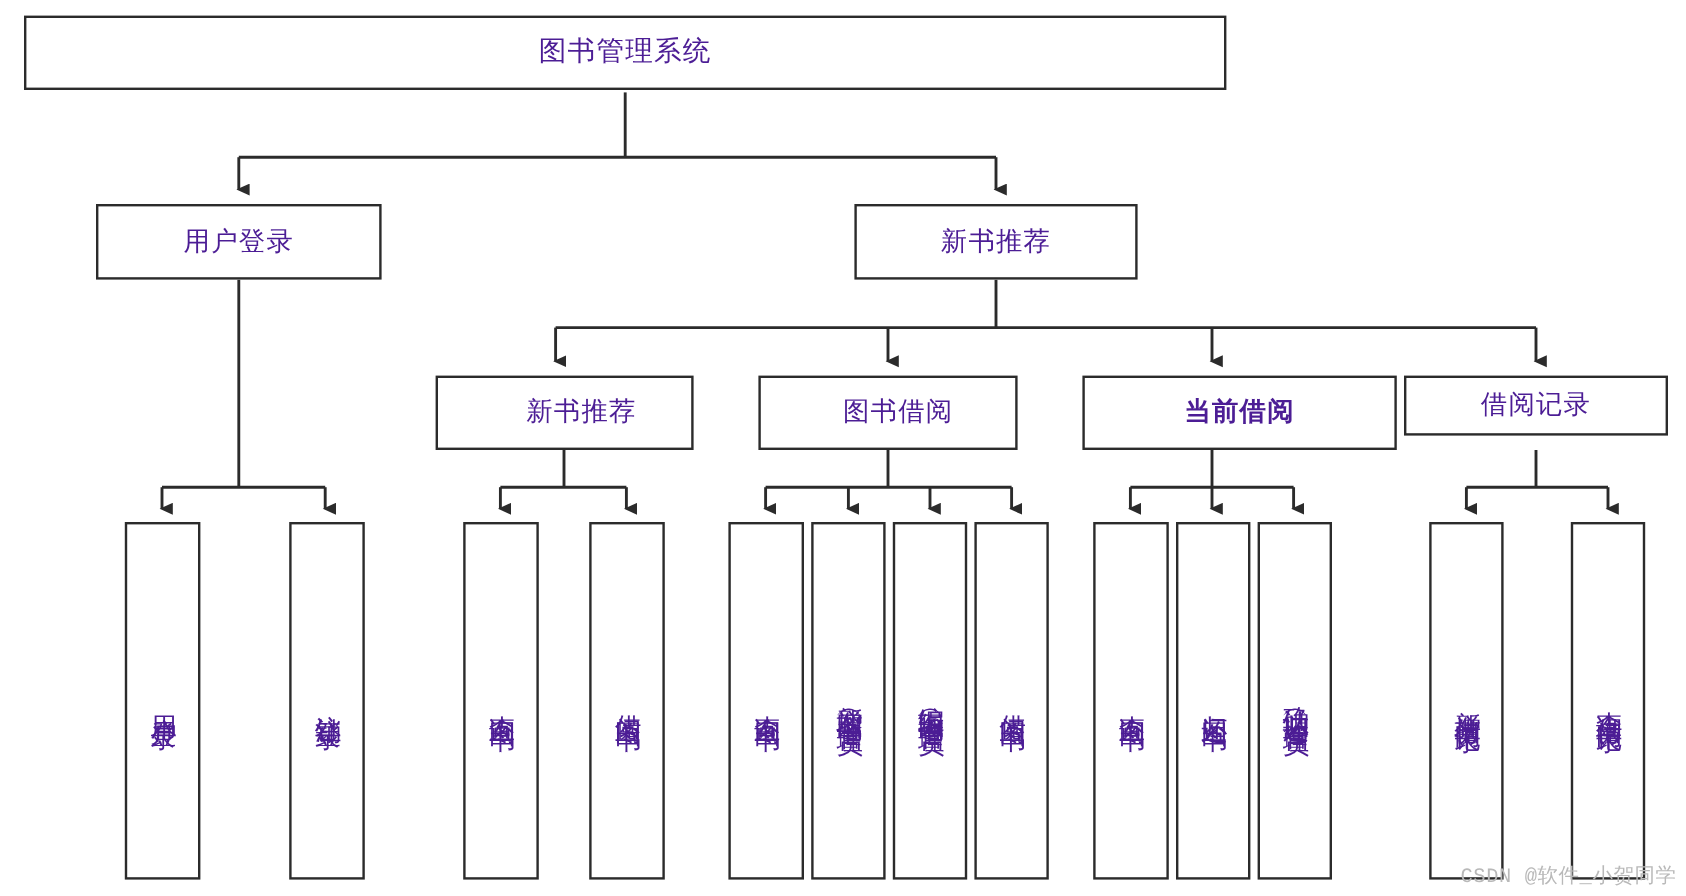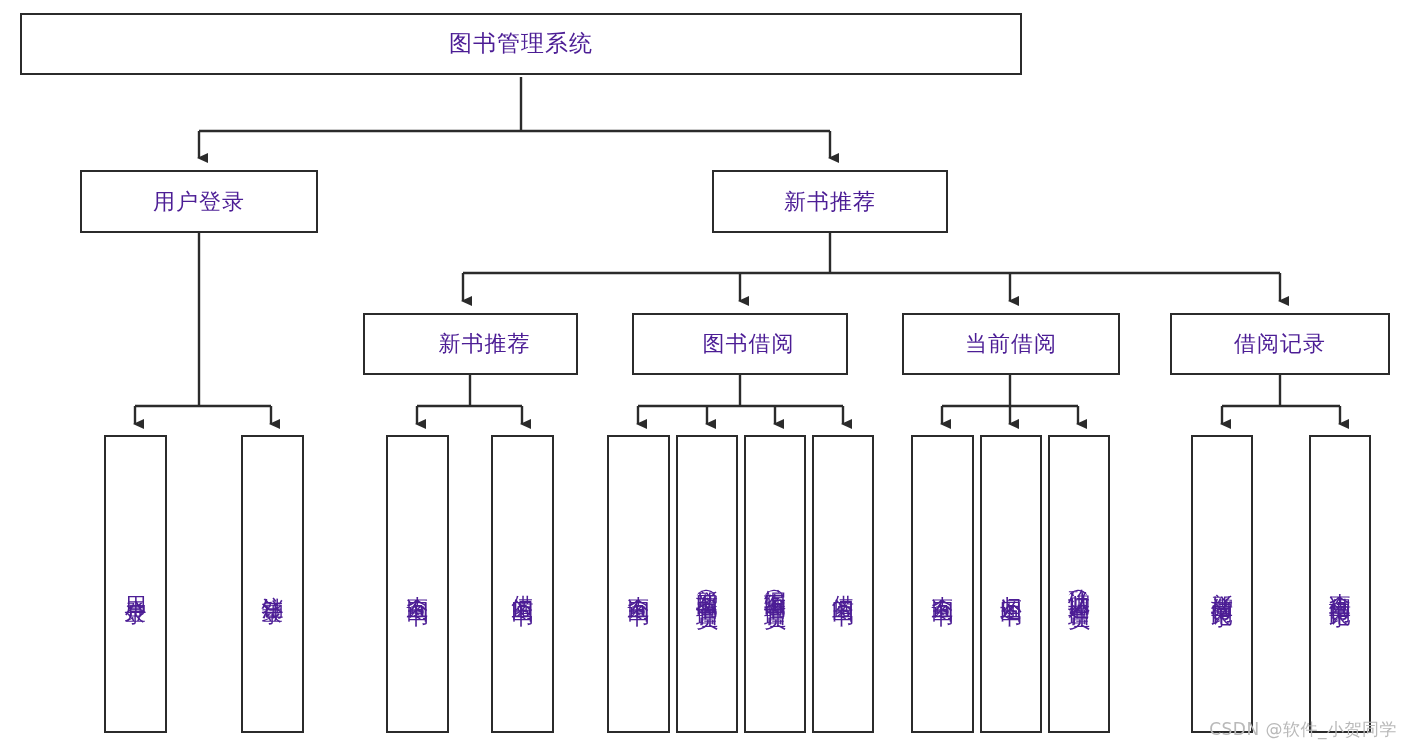--- a/index.html
+++ b/index.html
@@ -70,20 +70,21 @@
   }
   #watermark {
     position: absolute;
     right: 8px;
     bottom: 6px;
     font-size: 17px;
     color: #b9b9b9;
     letter-spacing: 0.5px;
     z-index: 5;
     white-space: nowrap;
+    font-family: Liberation Mono, monospace;
   }
 </style>
 </head>
 <body>
 
 <div id="canvas">
 
   <svg id="edges" viewBox="0 0 1405 747" width="1405" height="747" xmlns="http://www.w3.org/2000/svg">
     <defs>
       <marker id="arw" markerWidth="12" markerHeight="12" refX="5" refY="9" orient="auto" markerUnits="userSpaceOnUse">
@@ -144,24 +145,24 @@
   <div class="node h" style="left:712px; top:170px; width:236px; height:63px;">
     <span class="lbl">新书推荐</span>
   </div>
 
   <div class="node h" style="left:363px; top:313px; width:215px; height:62px;padding-left:28px;">
     <span class="lbl">新书推荐</span>
   </div>
   <div class="node h" style="left:632px; top:313px; width:216px; height:62px;padding-left:17px;">
     <span class="lbl">图书借阅</span>
   </div>
-  <div class="node h" style="left:902px; top:313px; width:218px; height:62px;">
+  <div class="node h" style="left:902px; top:313px; width:262px; height:62px;font-weight:bold;">
     <span class="lbl">当前借阅</span>
   </div>
-  <div class="node h" style="left:1170px; top:313px; width:220px; height:62px;">
+  <div class="node h" style="left:1170px; top:313px; width:220px; height:50px;">
     <span class="lbl">借阅记录</span>
   </div>
 
   <div class="node v" style="left:104px; top:435px; width:63px; height:298px;">
     <span class="lbl">用户登录</span>
   </div>
   <div class="node v" style="left:241px; top:435px; width:63px; height:298px;">
     <span class="lbl">注销登录</span>
   </div>
 

